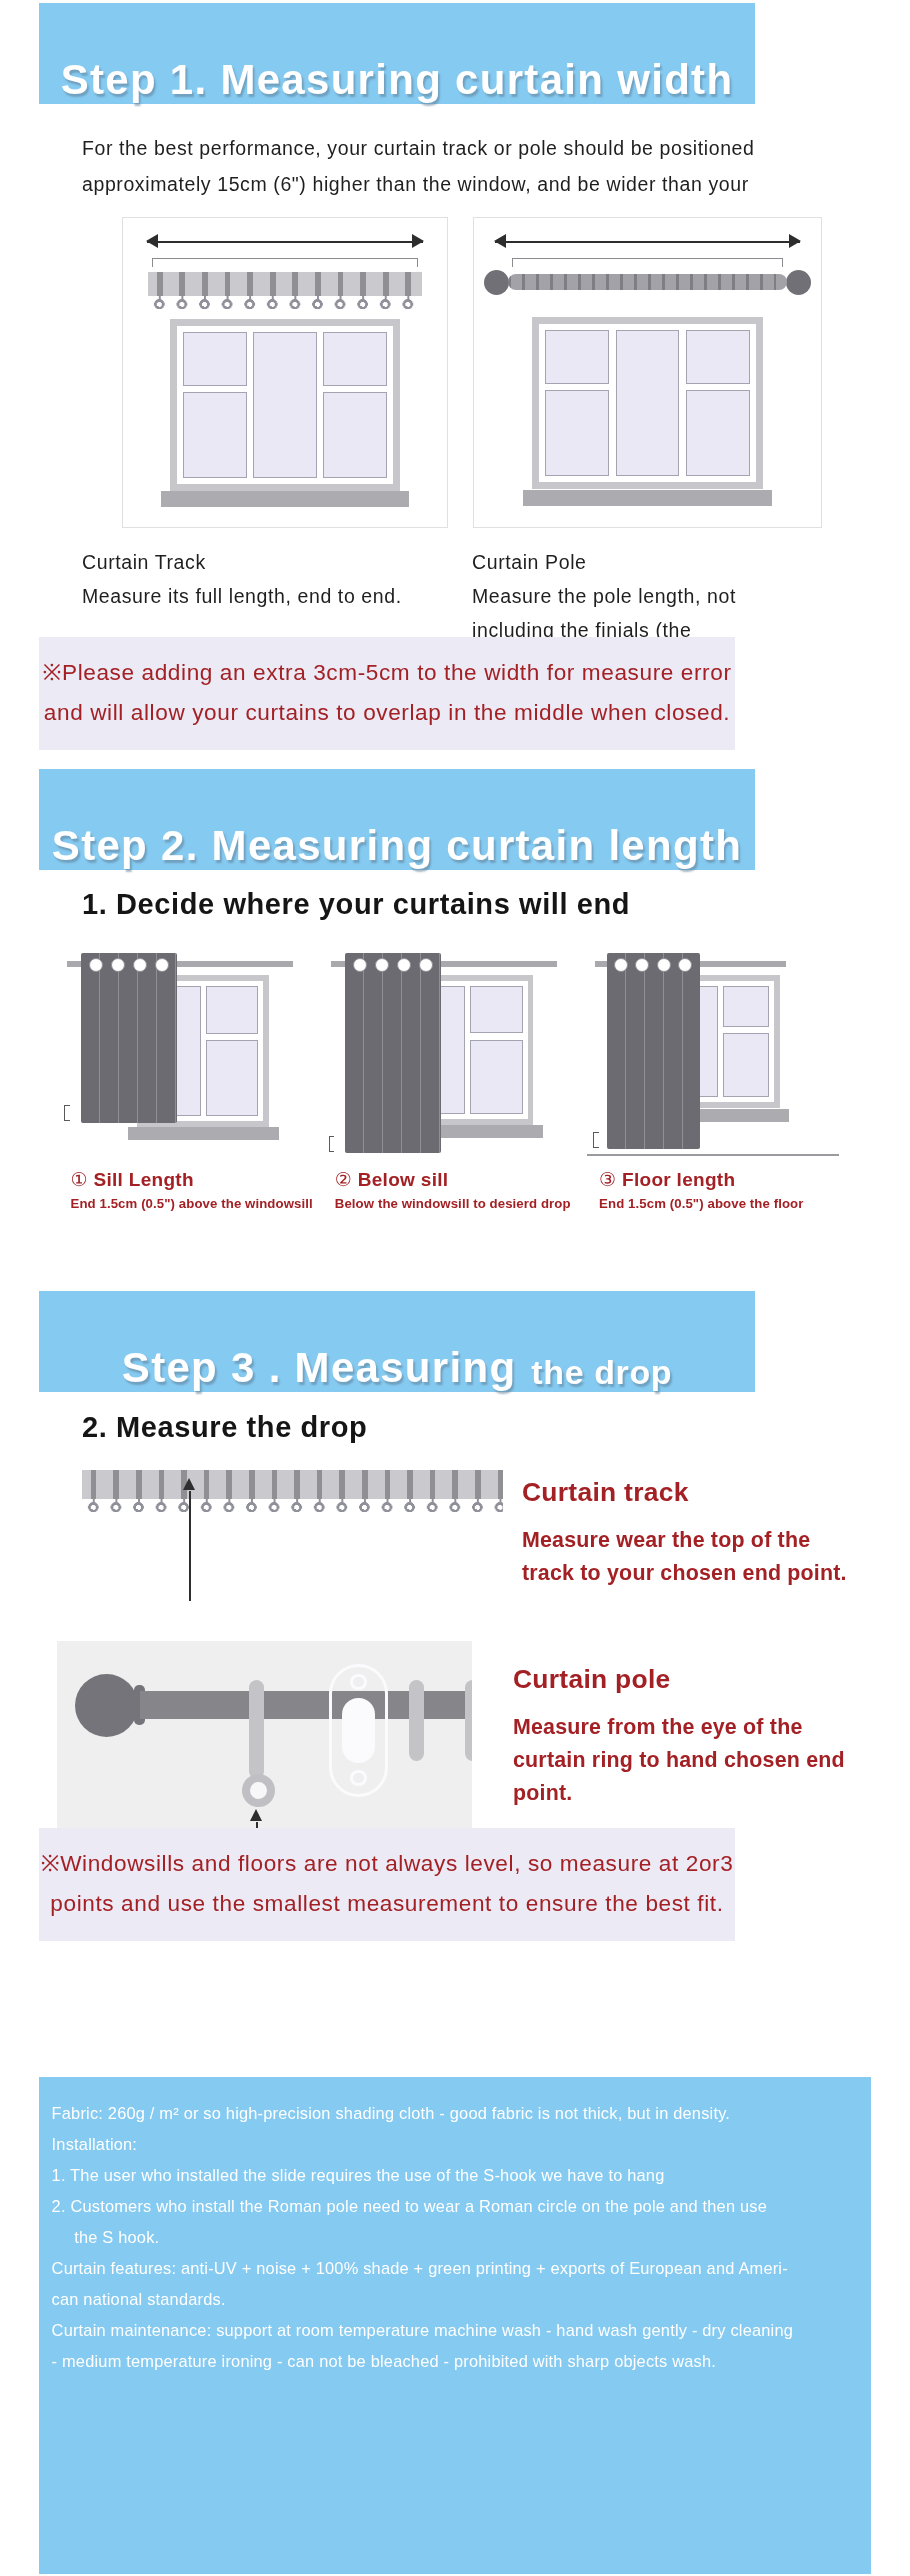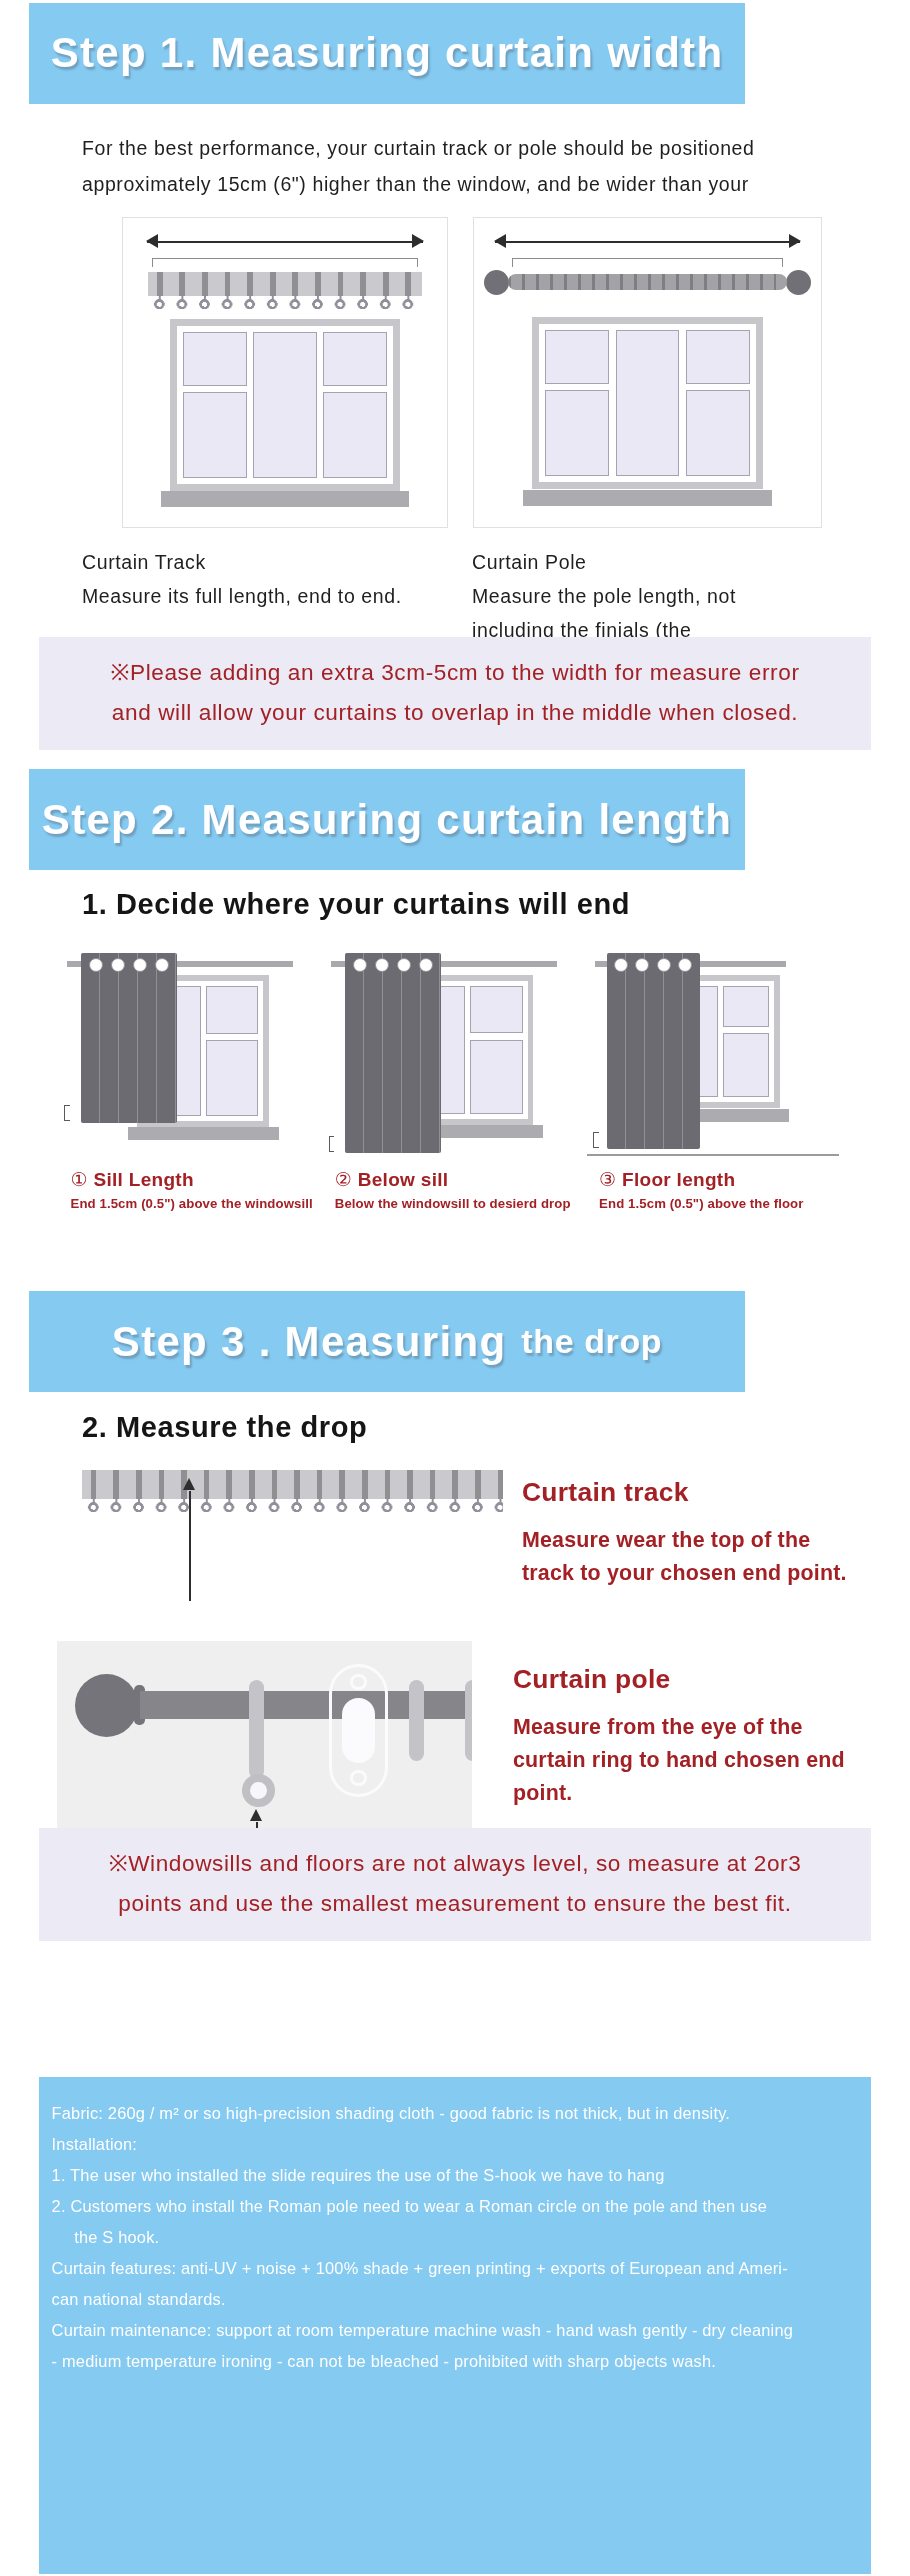--- a/index.html
+++ b/index.html
@@ -5,22 +5,22 @@
   * { margin:0; padding:0; box-sizing:border-box; }
   html,body { width:910px; }
   body {
     height:2576px; position:relative; background:#ffffff;
     font-family:"Liberation Sans", sans-serif; overflow:hidden;
     --blue:#85CAF1; --red:#A32125; --note_bg:#EBEAF5; --curtain:#6B6B71; --text_dark:#1F1F1F;
   }
   .abs { position:absolute; }
 
   
-  .banner { left:29px; width:716px; height:101px; background:var(--blue);
-    display:flex; align-items:center; justify-content:center;
+  .banner { left:39px; width:716px; height:101px; background:var(--blue);
+    display:flex; align-items:flex-end; justify-content:center;
     color:#fff; font-weight:bold; font-size:42px; letter-spacing:1.3px;
     text-shadow:1.9px 2.5px 1.9px rgba(95,125,150,.55); white-space:nowrap; }
   #banner1 { top:2.5px; } #banner2 { top:769px; } #banner3 { top:1291px; }
   #banner3 .sub { font-size:34px; margin-left:15px; letter-spacing:0.6px; }
 
   
   #intro { top:130px; left:82px; width:792px; color:var(--text_dark);
     font-size:19.5px; line-height:36px; letter-spacing:0.6px; white-space:nowrap; }
 
   
@@ -53,21 +53,21 @@
   .pane { background:#E9E8F4; border:0.6px solid #A3A3B2; }
   .pane.small { height:37%; } .pane.grow { flex:1; }
   .sill { position:absolute; background:#ABABB0; }
 
   
   #labels1 { top:545px; left:82px; width:792px; color:var(--text_dark);
     font-size:19.5px; line-height:34px; letter-spacing:0.6px; display:flex; }
   #labels1 .lcol1 { width:390px; } #labels1 .lcol2 { width:327px; }
 
   
-  .noteband { left:39px; width:832px; height:113px; background:var(--note_bg);
+  .noteband { left:39px; width:696px; height:113px; background:var(--note_bg);
     color:var(--red); text-align:center; font-size:22.6px; line-height:40px;
     letter-spacing:0.6px; padding-top:16.4px; }
   #note1 { top:637px; } #note2 { top:1828px; }
 
   
   .subtitle { left:82px; color:#151515; font-size:29px; font-weight:bold; letter-spacing:0.6px; white-space:nowrap; }
   #sub2 { top:888px; } #sub3 { top:1411px; }
 
   
   #scenes { top:940px; left:63px; display:flex; gap:11.3px; }

